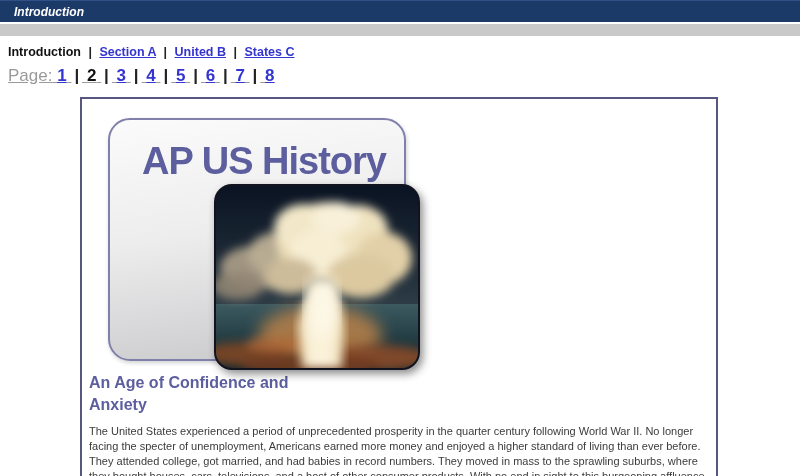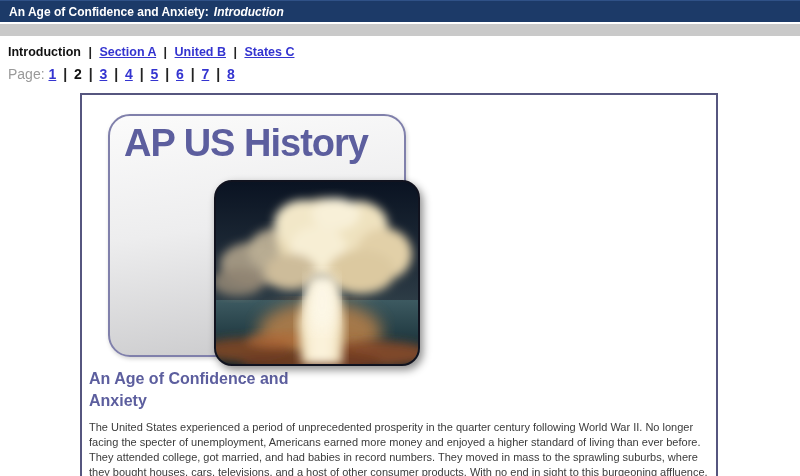--- a/index.html
+++ b/index.html
@@ -14,63 +14,62 @@
   .titlebar{
     height:22px;background:#1c3a68;border-top:1px solid #2f5187;
     color:#fff;font-size:12px;font-weight:bold;
     display:flex;align-items:center;padding:0 9px;box-sizing:border-box;
   }
   .titlebar .section{font-style:italic;margin-left:5px;}
   .graybar{height:12px;background:#c9c9c9;margin-top:2px;}
   
   .nav{margin:9px 0 0 8px;font-size:12.5px;font-weight:bold;color:#111;}
   .nav .sep{color:#222;margin:0 4px;}
-  .pager{margin:7px 0 0 8px;font-size:14px;color:#9a9a9a;}
+  .pager{margin:7px 0 0 8px;font-size:17px;color:#9a9a9a;text-decoration:underline;}
   .pager .sep{color:#222;margin:0 3px;font-weight:bold;}
   .pager a{font-weight:bold;}
   .pager .current{color:#111;font-weight:bold;}
   
   .box{
     box-sizing:border-box;width:638px;margin:11px 0 0 80px;
     border:2px solid #56567f;background:#fff;
   }
   .content{padding:1px 7px 0 7px;}
   .media-float{
     float:left;width:331px;height:272px;position:relative;margin-right:3px;
   }
   .ap-card{
     position:absolute;left:19px;top:18px;width:298px;height:243px;
     box-sizing:border-box;border:2px solid #8080ab;border-radius:22px;
     background:linear-gradient(172deg,#fbfbfb 0%,#ededee 45%,#c7c7c9 100%);
     box-shadow:1px 2px 4px rgba(0,0,0,0.18);
   }
   .ap-title{
-    margin:6px 0 0 14px;font-size:38px;font-weight:bold;
-    letter-spacing:-1px;color:#5c5e9e;white-space:nowrap;
+    margin:20px 0 0 14px;font-size:38px;font-weight:bold;
+    letter-spacing:-1px;color:#5c5e9e;white-space:nowrap;text-align:center;
   }
   .photo-frame{
     position:absolute;left:125px;top:84px;width:206px;height:186px;
     border-radius:18px;overflow:hidden;background:#0d1220;
     border:2px solid #11131f;box-sizing:border-box;
     box-shadow:3px 4px 9px rgba(0,0,0,0.45);
   }
   .photo-frame svg{display:block;}
   .article-heading{
     margin:18px 0 8px 0;max-width:252px;
     font-size:16px;line-height:22px;font-weight:bold;color:#5c5e9e;
   }
   .article p{
     margin:0 0 7px 0;font-size:11px;line-height:15px;color:#3b3b3b;
   }
 </style>
 </head>
 <body>
 
 <div class="titlebar">
-  <span>An Age of Confidence and Anxiety:</span>
   <span class="section">Introduction</span>
 </div>
 <div class="graybar"></div>
 
 <div class="nav">
   <span class="nav-current">Introduction</span>
   <span class="sep">|</span>
   <a href="#">Section A</a>
   <span class="sep">|</span>
   <a href="#">United B</a>

